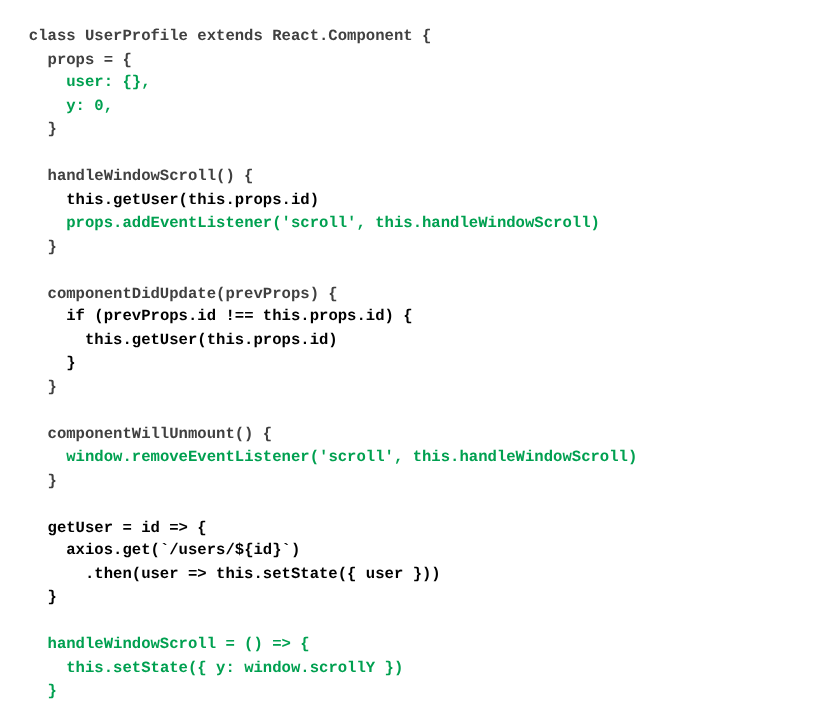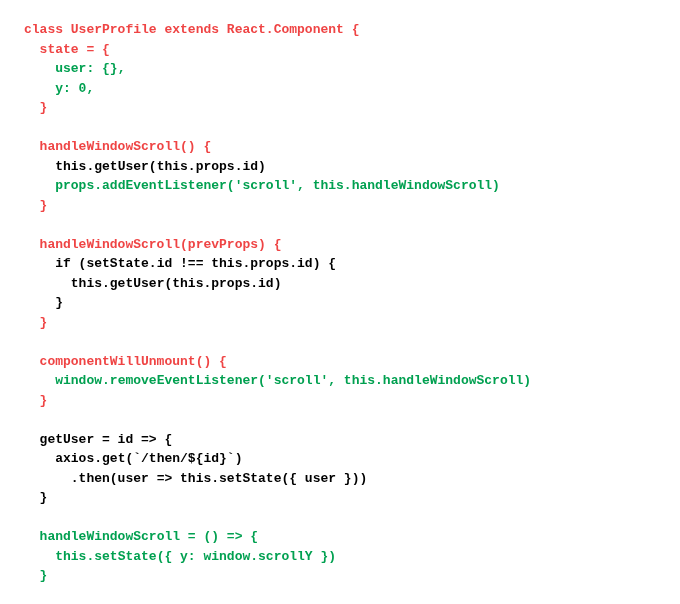--- a/index.html
+++ b/index.html
@@ -13,50 +13,50 @@
       font-size: 13px;
       line-height: 1.5;
       padding: 20px 24px;
       color: #333333;
       font-weight: bold;
     }
     pre {
       white-space: pre;
       font-family: inherit;
     }
-    .kw { color: #ef4444; text-align: center; }
+    .kw { color: #404040; text-align: center; }
     .prop { color: #000000; }
     .green { color: #00a050; }
   </style>
 </head>
 <body>
 
 <pre><span><span class="kw">class UserProfile extends React.Component {</span></span>
-<span><span class="kw">  state = {</span></span>
+<span><span class="kw">  props = {</span></span>
 <span><span>    </span><span class="green">user: {},</span></span>
 <span><span>    </span><span class="green">y: 0,</span></span>
 <span><span class="kw">  }</span></span>
 <span><span></span></span>
 <span><span class="kw">  handleWindowScroll() {</span></span>
 <span><span>    </span><span class="prop">this.getUser(this.props.id)</span></span>
 <span><span>    </span><span class="green">props.addEventListener('scroll', this.handleWindowScroll)</span></span>
 <span><span class="kw">  }</span></span>
 <span><span></span></span>
-<span><span class="kw">  handleWindowScroll(prevProps) {</span></span>
-<span><span>    </span><span class="prop">if (setState.id !== this.props.id) {</span></span>
+<span><span class="kw">  componentDidUpdate(prevProps) {</span></span>
+<span><span>    </span><span class="prop">if (prevProps.id !== this.props.id) {</span></span>
 <span><span>      </span><span class="prop">this.getUser(this.props.id)</span></span>
 <span><span>    </span><span class="prop">}</span></span>
 <span><span class="kw">  }</span></span>
 <span><span></span></span>
 <span><span class="kw">  componentWillUnmount() {</span></span>
 <span><span>    </span><span class="green">window.removeEventListener('scroll', this.handleWindowScroll)</span></span>
 <span><span class="kw">  }</span></span>
 <span><span></span></span>
 <span><span>  </span><span class="prop">getUser = id =&gt; {</span></span>
-<span><span>    </span><span class="prop">axios.get(`/then/${id}`)</span></span>
+<span><span>    </span><span class="prop">axios.get(`/users/${id}`)</span></span>
 <span><span>      </span><span class="prop">.then(user =&gt; this.setState({ user }))</span></span>
 <span><span>  </span><span class="prop">}</span></span>
 <span><span></span></span>
 <span><span>  </span><span class="green">handleWindowScroll = () =&gt; {</span></span>
 <span><span>    </span><span class="green">this.setState({ y: window.scrollY })</span></span>
 <span><span>  </span><span class="green">}</span></span>
 <span><span></span></span>
 
 </pre>
 

